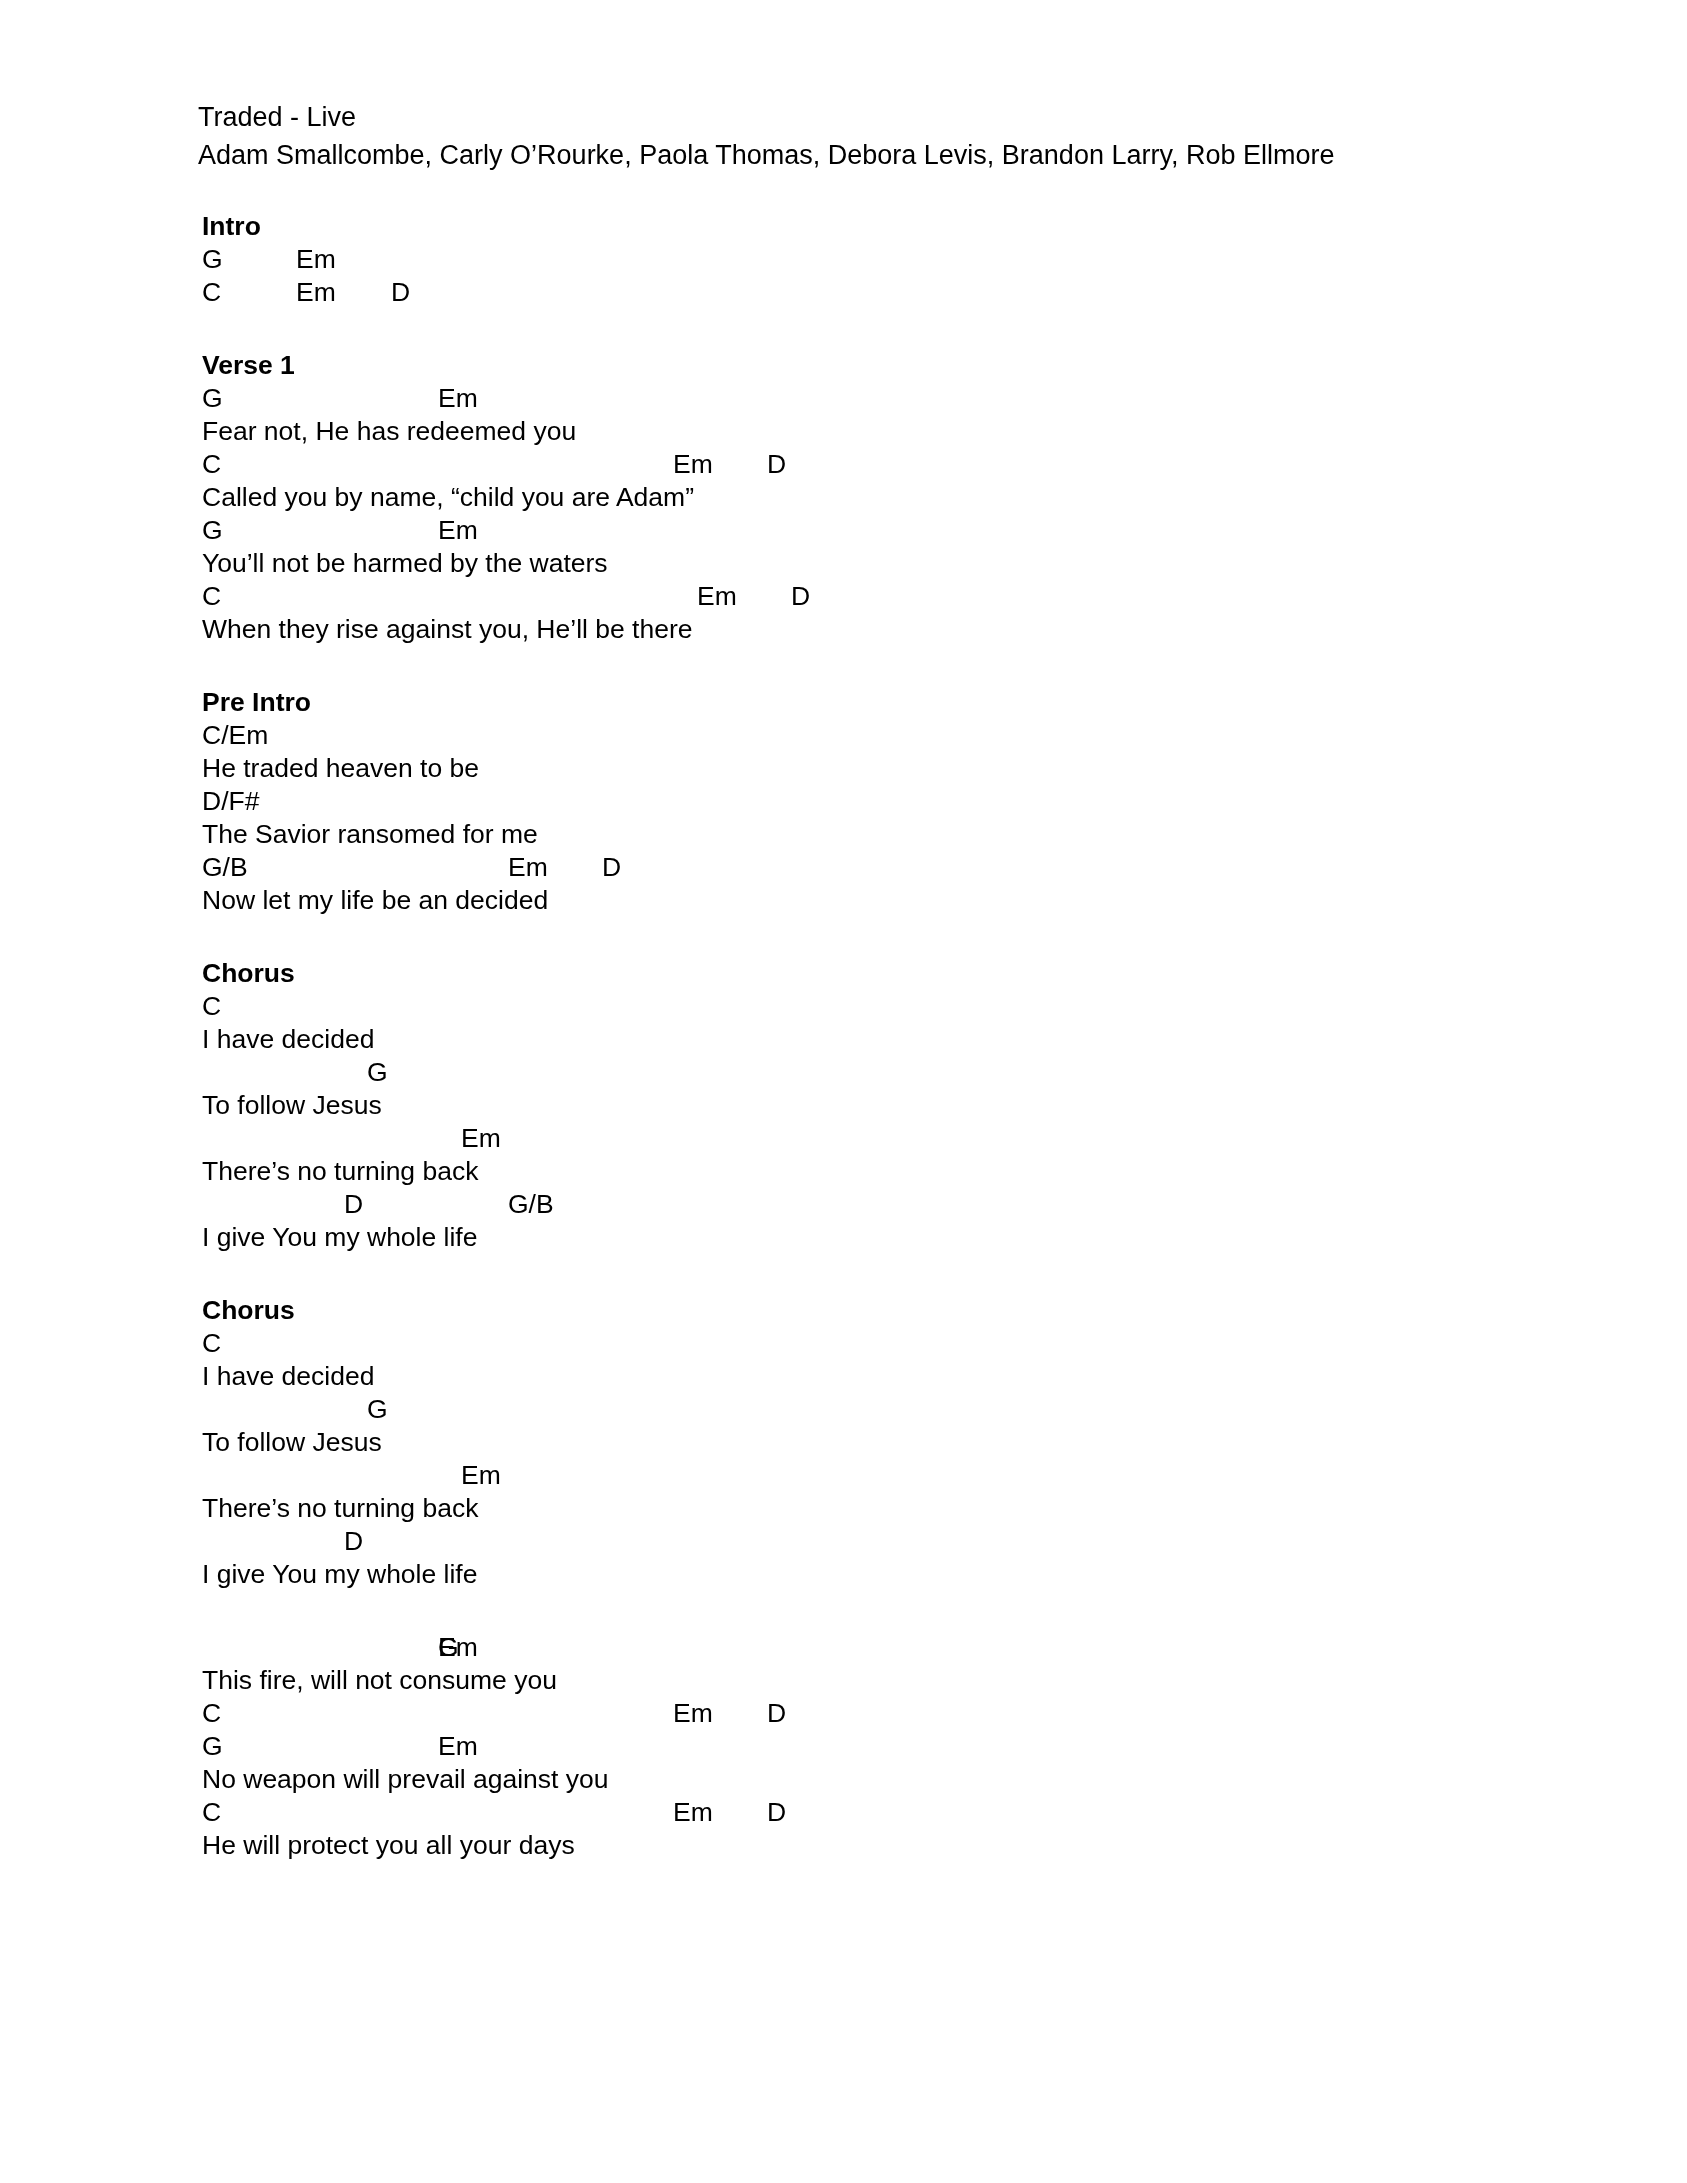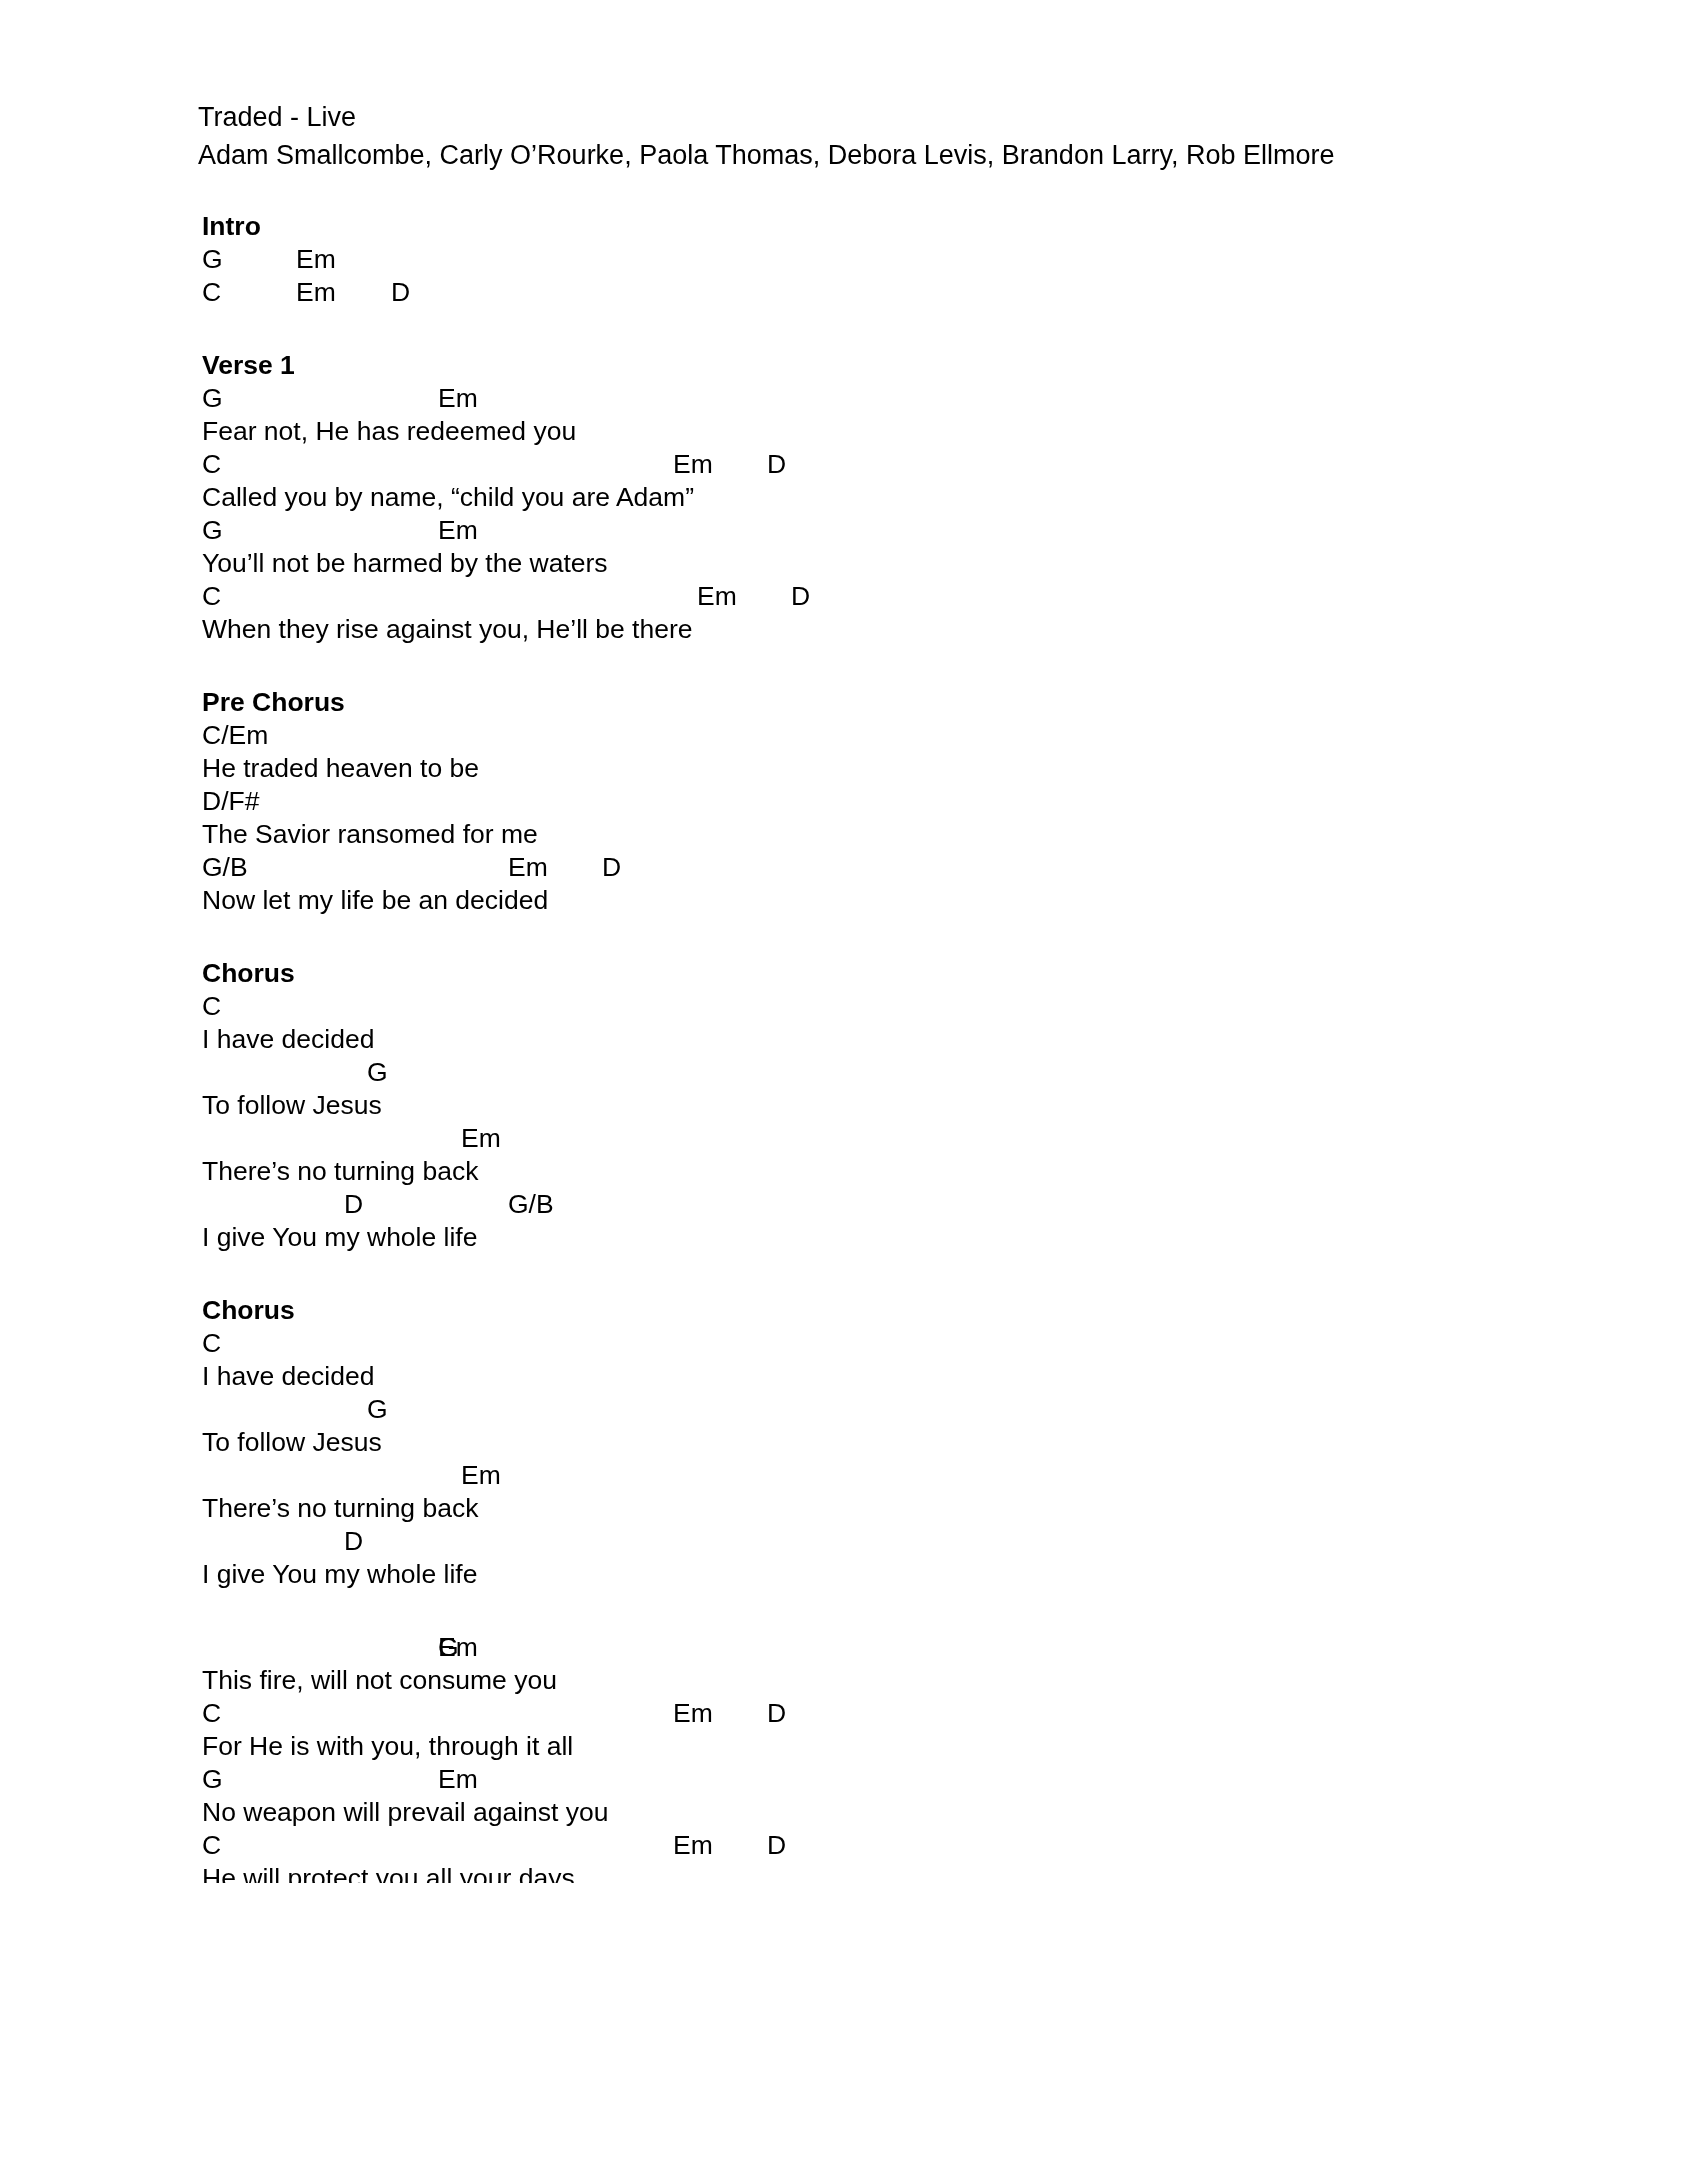--- a/index.html
+++ b/index.html
@@ -92,21 +92,21 @@
           <div class="chordline"><span class="chord" style="left: 0px;">G</span><span class="chord" style="left: 236px;">Em</span></div>
           <div class="lyric">You’ll not be harmed by the waters</div>
           <div class="chordline"><span class="chord" style="left: 0px;">C</span><span class="chord" style="left: 495px;">Em</span><span class="chord" style="left: 589px;">D</span></div>
           <div class="lyric">When they rise against you, He’ll be there</div>
         </div>
     </div>
 
     <div class="spacer"></div>
 
     <div class="section">
-      <div class="heading">Pre Chorus</div>
+      <div class="heading">Pre Intro</div>
       <div>
           <div class="chordline"><span class="chord" style="left: 0px;">C/Em</span></div>
           <div class="lyric">He traded heaven to be</div>
           <div class="chordline"><span class="chord" style="left: 0px;">D/F#</span></div>
           <div class="lyric">The Savior ransomed for me</div>
           <div class="chordline"><span class="chord" style="left: 0px;">G/B</span><span class="chord" style="left: 306px;">Em</span><span class="chord" style="left: 400px;">D</span></div>
           <div class="lyric">Now let my life be an decided</div>
         </div>
     </div>
 
@@ -142,21 +142,20 @@
         </div>
     </div>
 
     <div class="spacer"></div>
 
     <div class="section">
       <div>
           <div class="chordline"><span class="chord" style="left: 236px;">G</span><span class="chord" style="left: 236px;">Em</span></div>
           <div class="lyric">This fire, will not consume you</div>
           <div class="chordline"><span class="chord" style="left: 0px;">C</span><span class="chord" style="left: 471px;">Em</span><span class="chord" style="left: 565px;">D</span></div>
-          <div class="lyric">For He is with you, through it all</div>
           <div class="chordline"><span class="chord" style="left: 0px;">G</span><span class="chord" style="left: 236px;">Em</span></div>
           <div class="lyric">No weapon will prevail against you</div>
           <div class="chordline"><span class="chord" style="left: 0px;">C</span><span class="chord" style="left: 471px;">Em</span><span class="chord" style="left: 565px;">D</span></div>
           <div class="lyric">He will protect you all your days</div>
         </div>
     </div>
 
   </div>
 </div>
 

